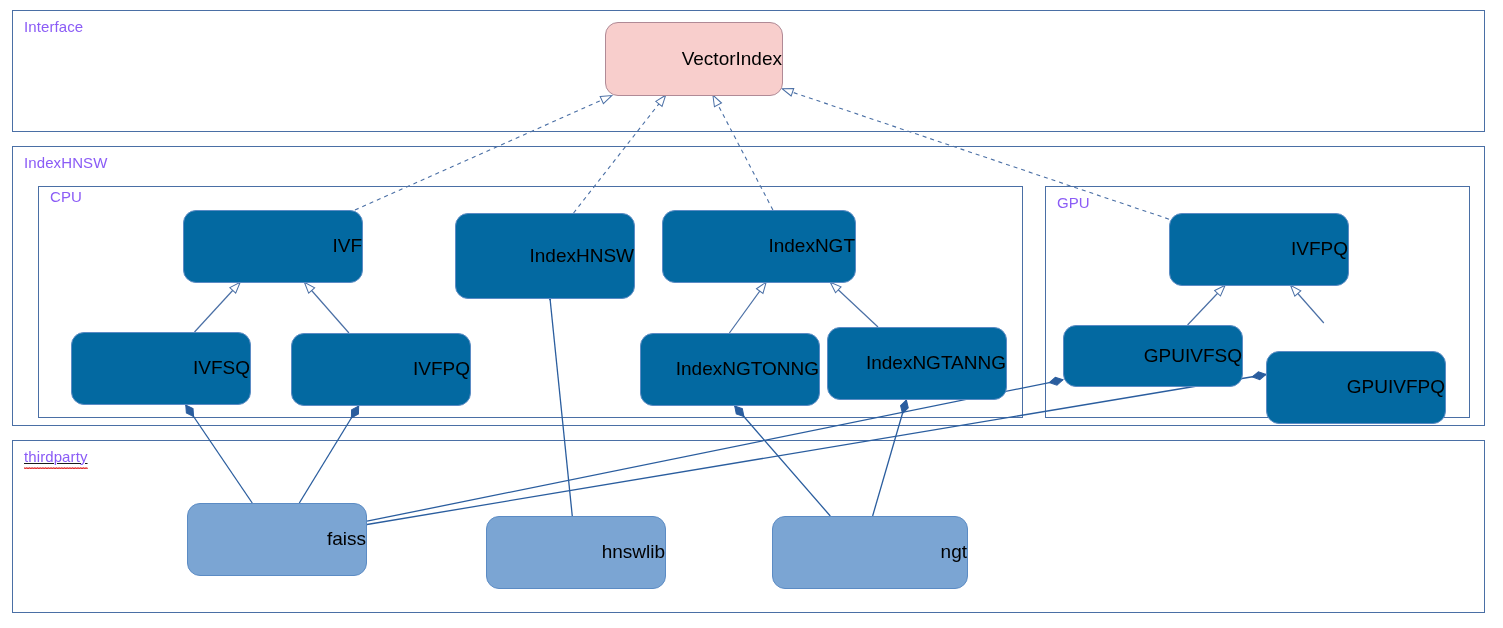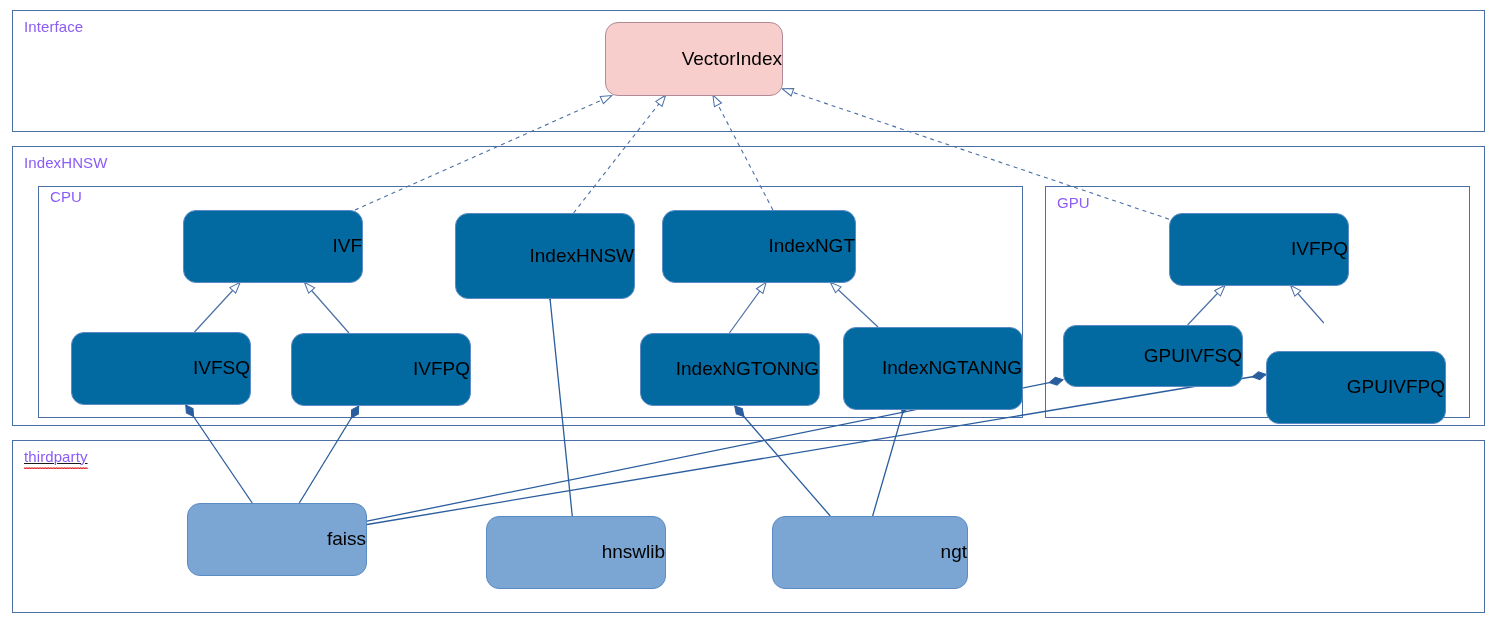--- a/index.html
+++ b/index.html
@@ -133,21 +133,21 @@
       </div>
       <div class="node green" style="left: 71px; top: 332px; width: 180px; height: 73px;">
         <span>IVFSQ</span>
       </div>
       <div class="node green" style="left: 291px; top: 333px; width: 180px; height: 73px;">
         <span>IVFPQ</span>
       </div>
       <div class="node green" style="left: 613px; top: 333px; width: 180px; height: 73px; margin-left: 27px;">
         <span>IndexNGTONNG</span>
       </div>
-      <div class="node green" style="left: 827px; top: 327px; width: 180px; height: 83px; margin-left: 16px;">
+      <div class="node green" style="left: 827px; top: 327px; width: 180px; height: 73px;">
         <span>IndexNGTANNG</span>
       </div>
       <div class="node green" style="left: 1169px; top: 213px; width: 180px; height: 73px;">
         <span>IVFPQ</span>
       </div>
       <div class="node green" style="left: 1063px; top: 325px; width: 180px; height: 62px;">
         <span>GPUIVFSQ</span>
       </div>
       <div class="node green" style="left: 1266px; top: 323px; width: 180px; height: 73px; margin-top: 28px;">
         <span>GPUIVFPQ</span>

